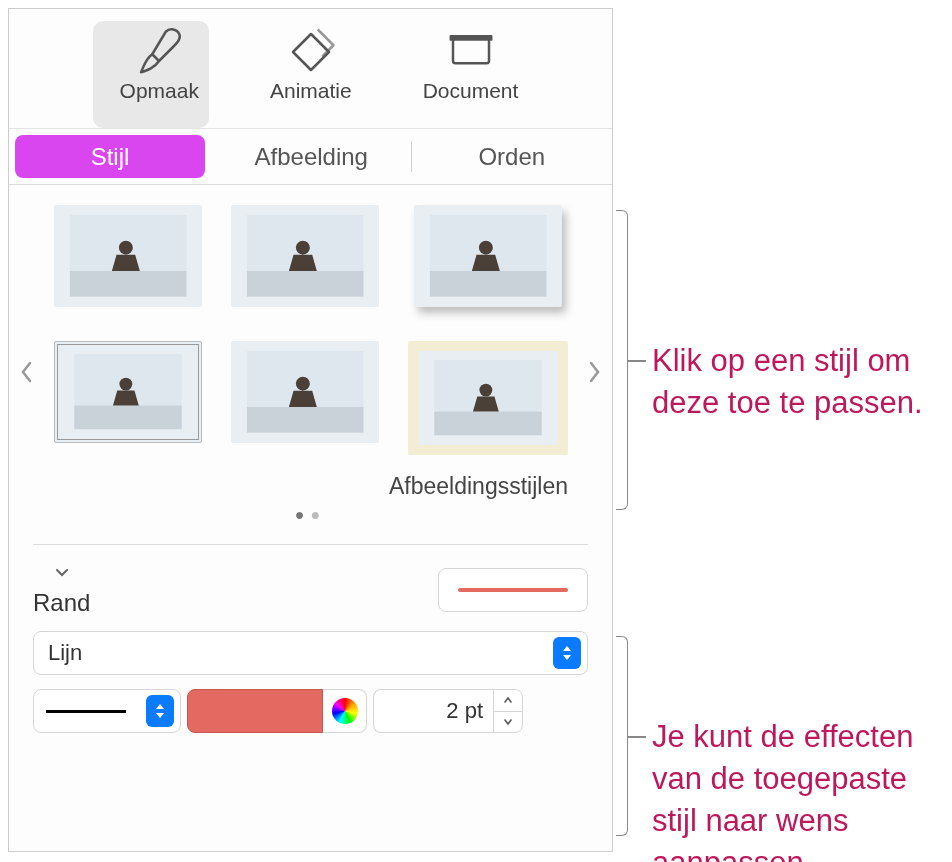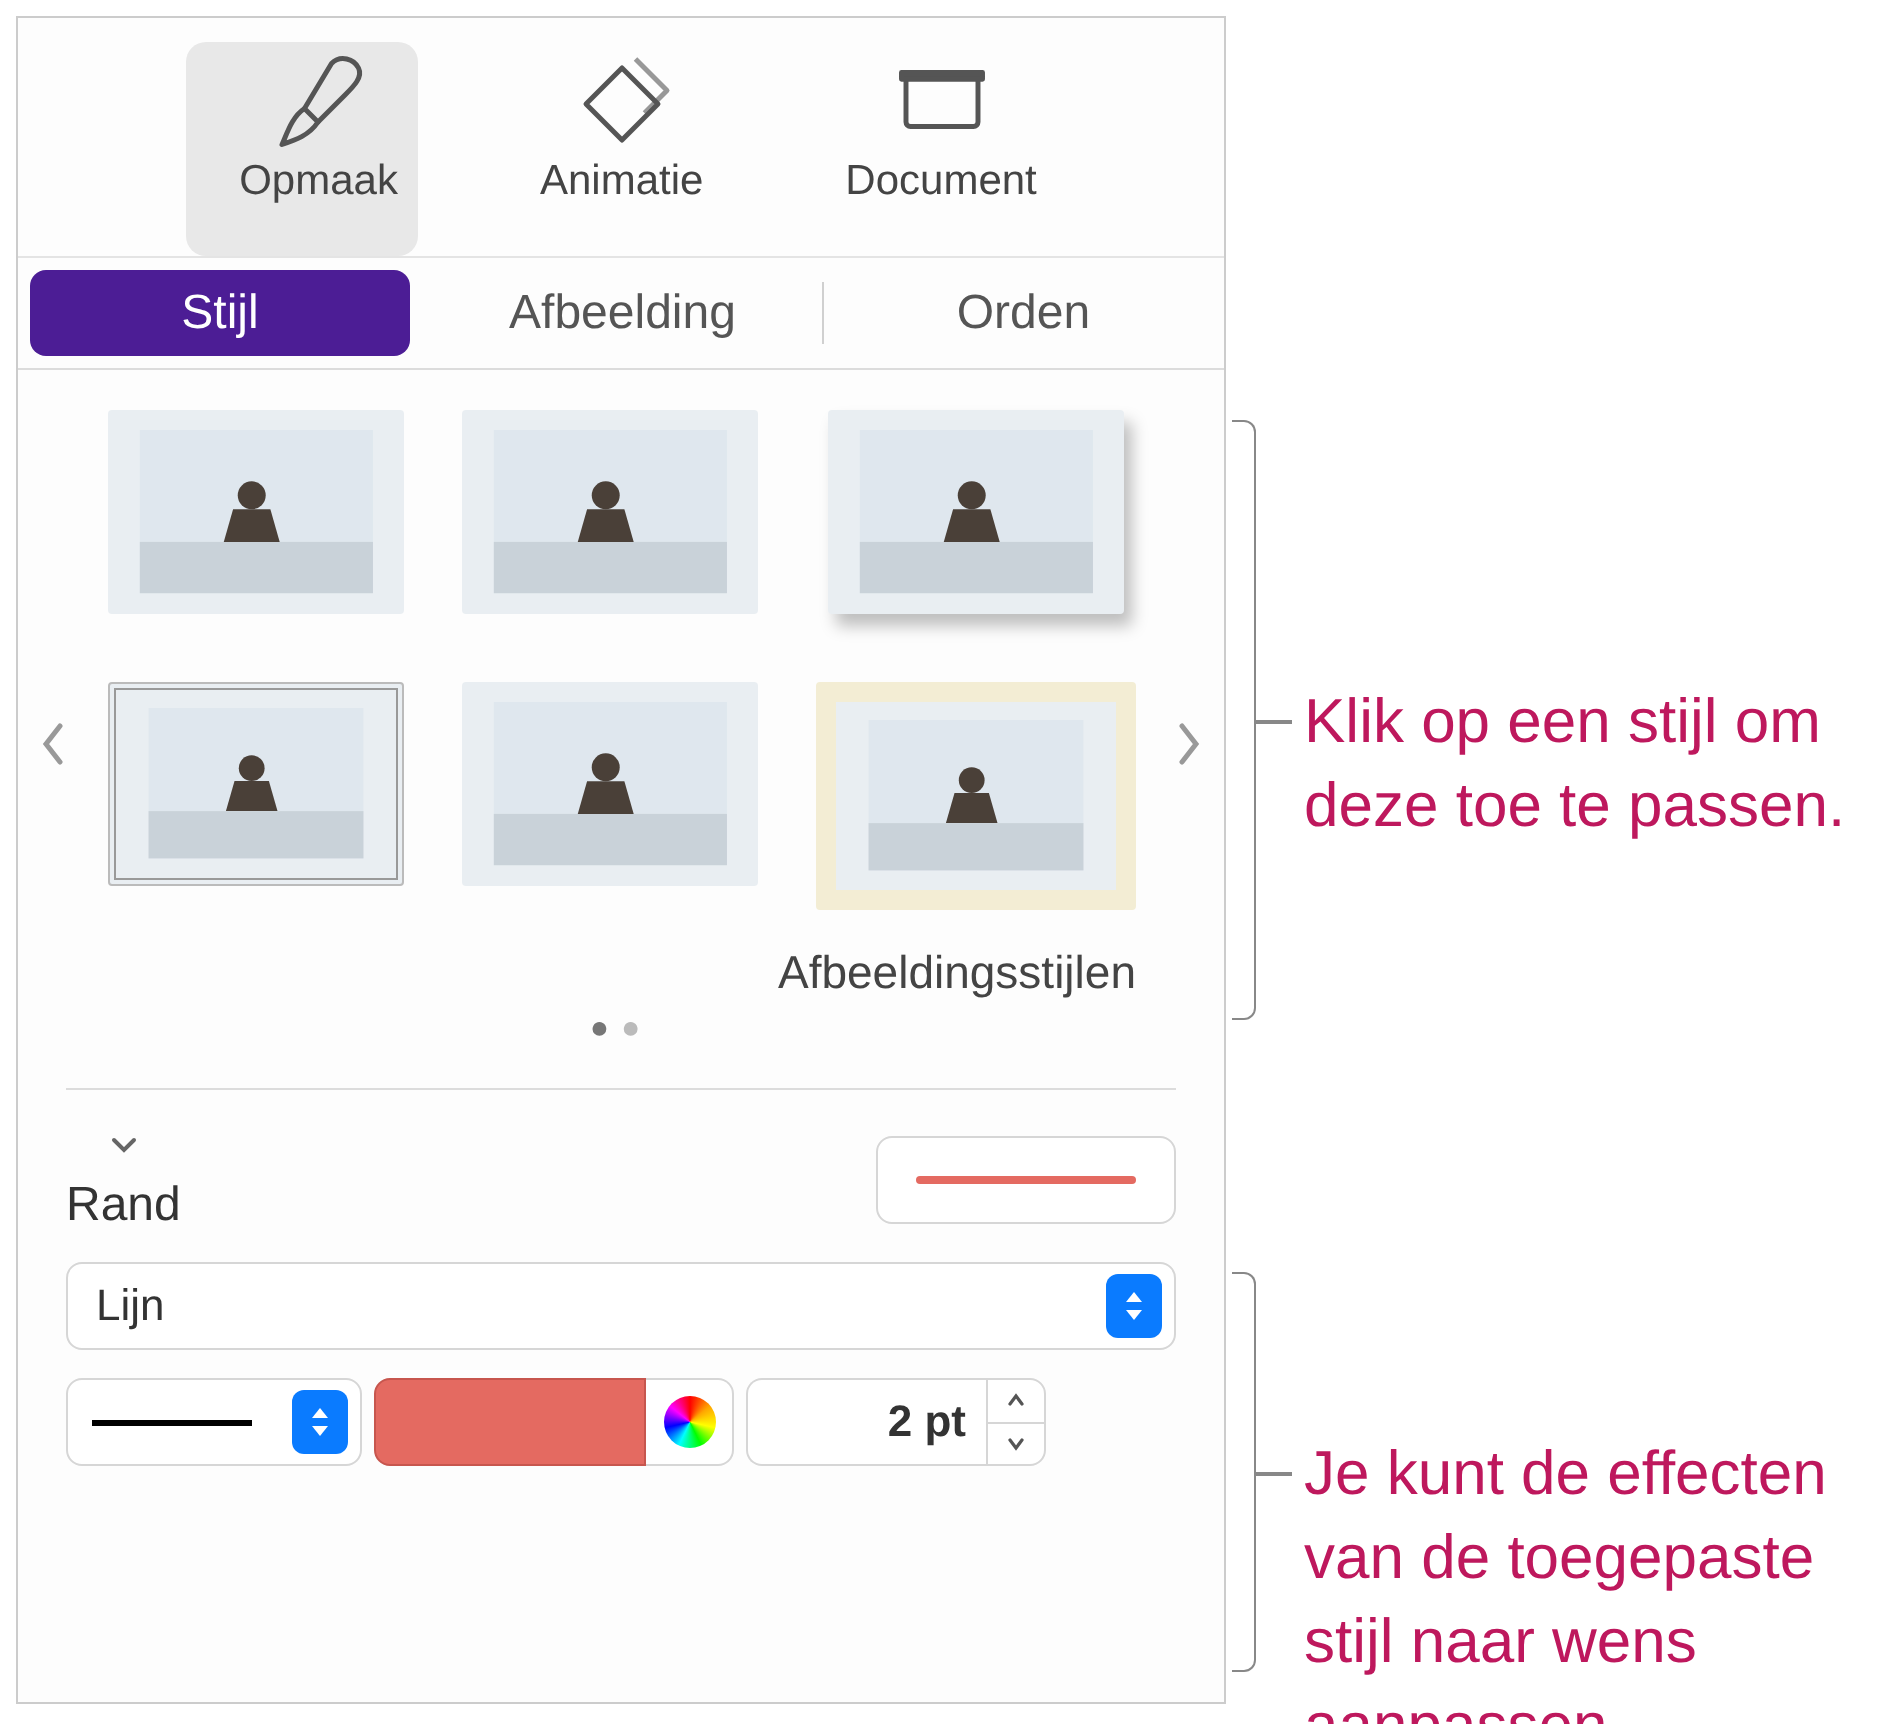--- a/index.html
+++ b/index.html
@@ -52,21 +52,21 @@
   .tab {
     flex: 1;
     display: flex;
     align-items: center;
     justify-content: center;
     font-size: 24px;
     color: #555;
     position: relative;
   }
   .tab.active {
-    background: #4c1d95;
+    background: #d946ef;
     color: #fff;
     border-radius: 8px;
     margin: 6px;
     flex: 0 0 190px;
     font-weight: 500;
   }
   .tab.sep::after {
     content:"";
     position:absolute;
     right:0; top:12px; bottom:12px;
@@ -134,21 +134,21 @@
     padding: 0 6px 0 14px;
     font-size: 22px; color:#333;
     margin-bottom: 14px;
   }
   .pop-arrows {
     width:28px; height:32px; border-radius:6px;
     background:#0a7bff; color:#fff;
     display:flex; flex-direction:column; align-items:center; justify-content:center;
     font-size:10px; line-height:8px;
   }
-  .row3 { display:flex; gap:6px; align-items:center;font-weight:bold; }
+  .row3 { display:flex; gap:6px; align-items:center; }
   .line-style {
     flex: 0 0 148px;
     border:1px solid #d6d6d6; border-radius:8px; height:44px;
     background:#fff;
     display:flex; align-items:center; justify-content:space-between;
     padding: 0 6px 0 12px;
   }
   .line-sample { width:80px; height:3px; background:#000; }
   .color-block {
     flex: 0 0 180px; height:44px;

